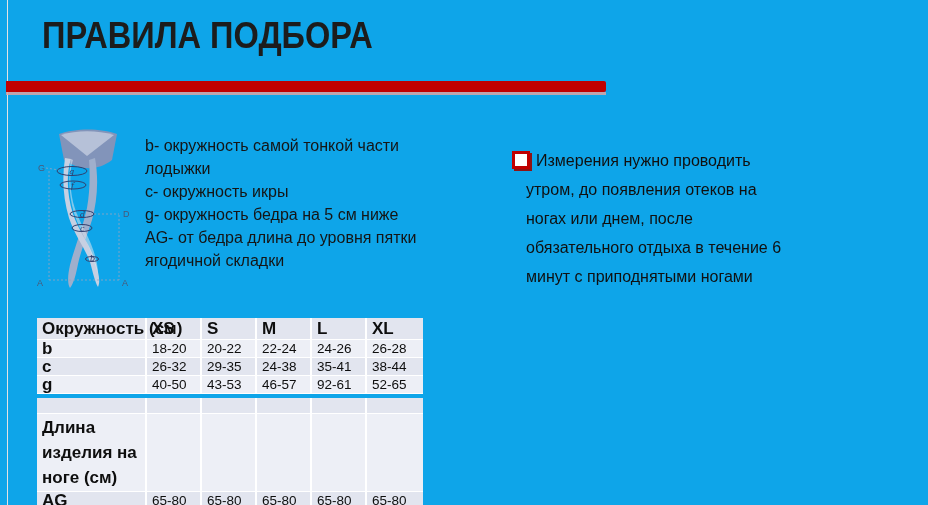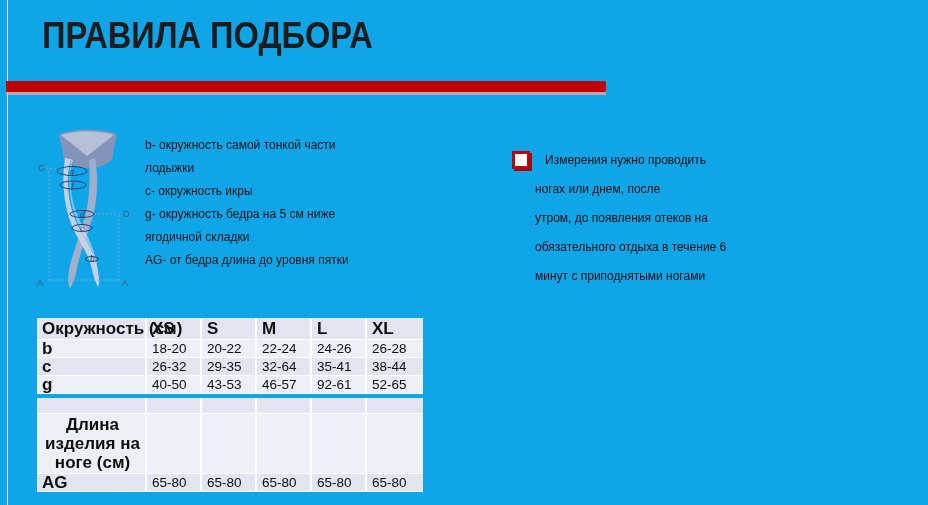--- a/index.html
+++ b/index.html
@@ -11,28 +11,28 @@
   .title{
     position:absolute;left:42px;top:15px;margin:0;
     font-size:37px;font-weight:bold;letter-spacing:0;color:#1c1c1c;
     transform:scaleX(0.88);transform-origin:left center;white-space:nowrap;
   }
   .bar-main{position:absolute;left:6px;top:81px;width:600px;height:11px;background:#c00000;border-radius:0 2px 2px 0;}
   .bar-shadow{position:absolute;left:6px;top:92px;width:600px;height:3px;background:#dda3a3;opacity:.85;}
 
   .figure{position:absolute;left:35px;top:128px;width:105px;height:164px;}
 
-  .notes{position:absolute;left:145px;top:134px;width:305px;font-size:12px;line-height:23px;color:#151515;}
+  .notes{position:absolute;left:145px;top:134px;width:305px;font-size:16px;line-height:23px;color:#151515;}
 
   .note-block{position:absolute;left:512px;top:146px;width:402px;}
   .checkbox{
     position:absolute;left:0;top:5px;width:12px;height:12px;background:#ffffff;
     border:3px solid #c00000;box-shadow:2px 2px 0 #8f1313;
   }
-  .note-lines{margin-left:23px;font-size:12px;line-height:29px;color:#101010;}
+  .note-lines{margin-left:14px;font-size:16px;line-height:29px;color:#101010;}
   .note-lines .l0{padding-left:10px;}
 
   table.sizes{
     position:absolute;left:37px;top:318px;width:386px;
     border-collapse:separate;border-spacing:0;table-layout:fixed;
     font-size:13.5px;color:#0e0e0e;
   }
   table.sizes td{
     padding:1px 2px 1px 5px;vertical-align:middle;white-space:nowrap;
     border-right:2px solid #ffffff;border-bottom:1px solid #ffffff;line-height:15px;
@@ -40,21 +40,21 @@
   table.sizes td:last-child{border-right:none;margin-top:12px;}
   .r-dark td{background:#e2e5ef;}
   .r-light td{background:#edeff6;}
   .bold{font-weight:bold;font-size:17px;}
   tr.hdr{height:22px;}
   tr.vals{height:16px;}
   tr.gap{height:4px;}
   tr.gap td{background:transparent;border:none;padding:0;}
   tr.empty{height:16px;}
   tr.section{height:33px;}
-  tr.section td{white-space:normal;line-height:19px;text-align:center;}
+  tr.section td{white-space:normal;line-height:25px;}
   tr.ag{height:17px;}
 
   .dash{stroke:#9aa5be;stroke-width:0.8;stroke-dasharray:2,2;fill:none;}
   .band{stroke:#31406e;stroke-width:1;fill:none;}
   .svg-lab{font-family:"DejaVu Serif",serif;font-style:italic;font-size:8px;fill:#31406e;}
   .svg-corner{font-family:"Liberation Sans",sans-serif;font-size:9px;fill:#4a5878;}
 </style>
 </head>
 <body>
 
@@ -98,30 +98,30 @@
       <text class="svg-lab" x="45" y="103">c</text>
       <text class="svg-lab" x="55" y="133">b</text>
     </svg>
   </div>
 
   <div class="notes">
     <div>b- окружность самой тонкой части</div>
     <div>лодыжки</div>
     <div>c- окружность икры</div>
     <div>g- окружность бедра на 5 см ниже</div>
+    <div>AG- от бедра длина до уровня пятки</div>
     <div>ягодичной складки</div>
-    <div>AG- от бедра длина до уровня пятки</div>
   </div>
 
   <div class="note-block">
     <span class="checkbox"></span>
     <div class="note-lines">
       <div class="l0">Измерения нужно проводить</div>
+      <div>утром, до появления отеков на</div>
       <div>ногах или днем, после</div>
-      <div>утром, до появления отеков на</div>
       <div>обязательного отдыха в течение 6</div>
       <div>минут с приподнятыми ногами</div>
     </div>
   </div>
 
   <table class="sizes">
     <colgroup>
       <col style="width:110px">
         <col style="width:55px">
         <col style="width:55px">
@@ -143,21 +143,21 @@
         <td>18-20</td>
         <td>20-22</td>
         <td>22-24</td>
         <td>24-26</td>
         <td>26-28</td>
       </tr>
       <tr class="vals r-dark">
         <td class="bold">c</td>
         <td>26-32</td>
         <td>29-35</td>
-        <td>32-64</td>
+        <td>24-38</td>
         <td>35-41</td>
         <td>38-44</td>
       </tr>
       <tr class="vals r-light">
         <td class="bold">g</td>
         <td>40-50</td>
         <td>43-53</td>
         <td>46-57</td>
         <td>92-61</td>
         <td>52-65</td>

